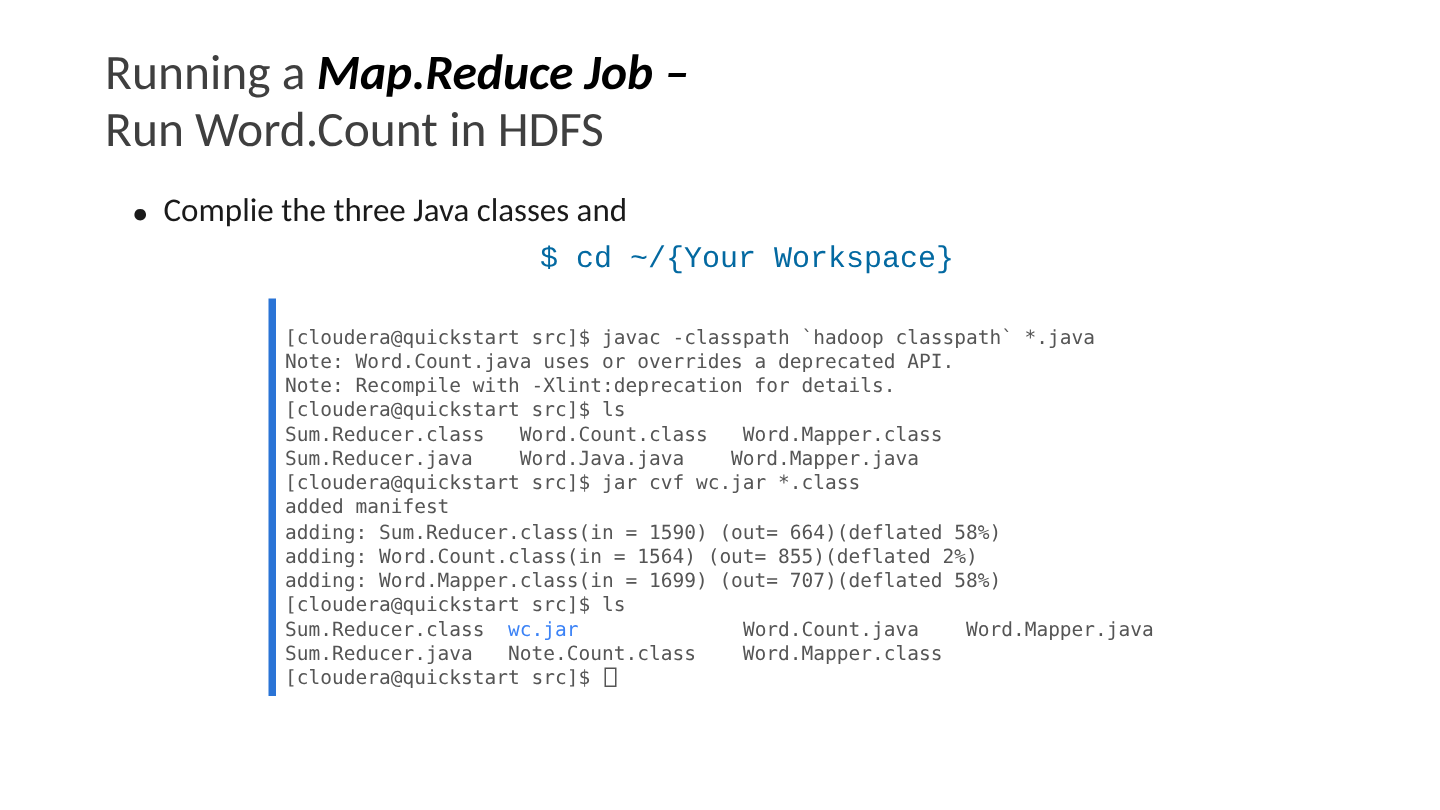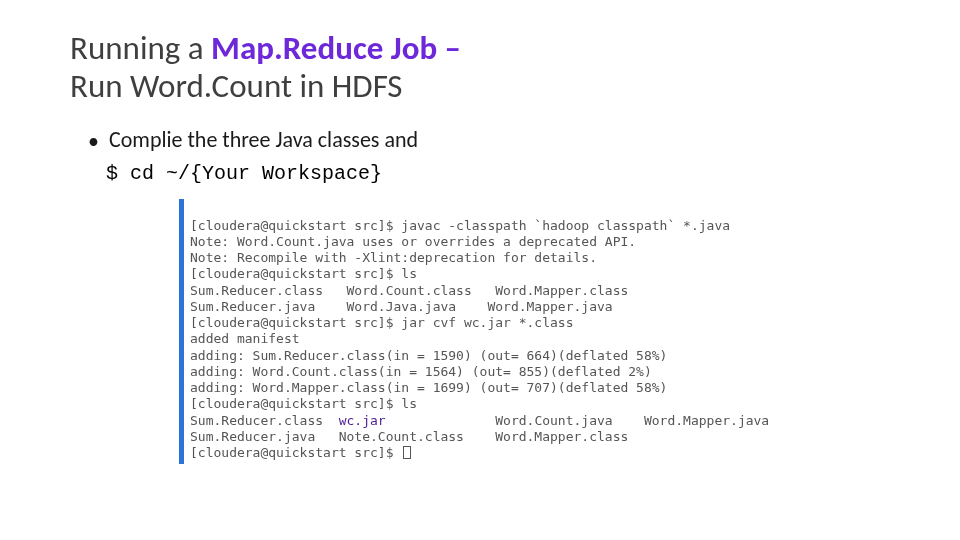--- a/index.html
+++ b/index.html
@@ -13,21 +13,21 @@
   }
   .slide {
     padding: 30px 70px 20px 70px;
   }
   .title {
     font-size: 33px;
     line-height: 1.15;
     color: #3f3f3f;
     font-weight: 300;
   }
-  .title .t-bold { font-weight: 700; color: #6d28d9; }
+  .title .t-bold { font-weight: 700; color: #000000; font-style: italic; }
   .subtitle {
     font-size: 33px;
     line-height: 1.15;
     color: #3f3f3f;
     font-weight: 300;
     margin-bottom: 20px;
   }
   .bullet-row {
     display: flex;
     gap: 10px;
@@ -37,22 +37,23 @@
     line-height: 1.25;
   }
   .bullet-dot {
     position: relative;
     top: 2px;
   }
   .code-block {
     font-family: "Courier New", Courier, monospace;
     font-size: 20px;
     line-height: 1.3;
-    color: #000000;
+    color: #0369a1;
     margin: 8px 0 12px 36px;
+    text-align: center;
   }
   .code-block .cl { white-space: pre; }
   .screenshot {
     margin-left: 109px;
     margin-top: 4px;
     display: flex;
     width: 642px;
     background: #fff;
     font-family: Consolas, Menlo, Monaco, monospace;
     font-size: 13px;
@@ -62,21 +63,21 @@
   .blue-bar {
     width: 5px;
     background: #2a74d6;
     flex: 0 0 5px;
   }
   .term-body {
     padding: 2px 0 3px 6px;
     flex: 1;
     white-space: pre;
   }
-  .red { color: #4c1d95; }
+  .red { color: #3b82f6; }
   .cursor {
     display: inline-block;
     width: 8px;
     height: 13px;
     border: 1px solid #555;
     vertical-align: -2px;
     margin-left: 2px;
     background: #fff;
   }
 </style>

